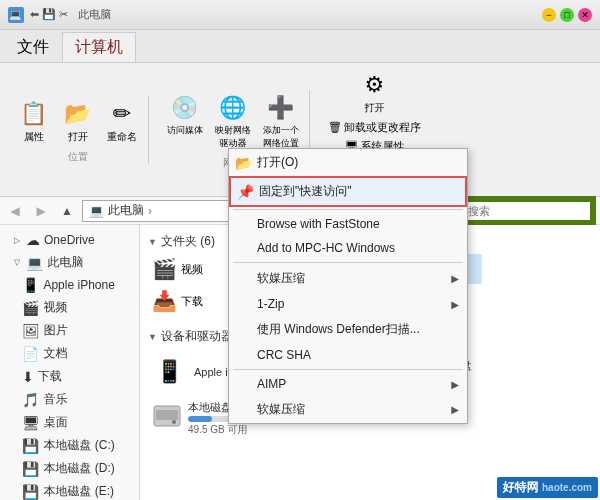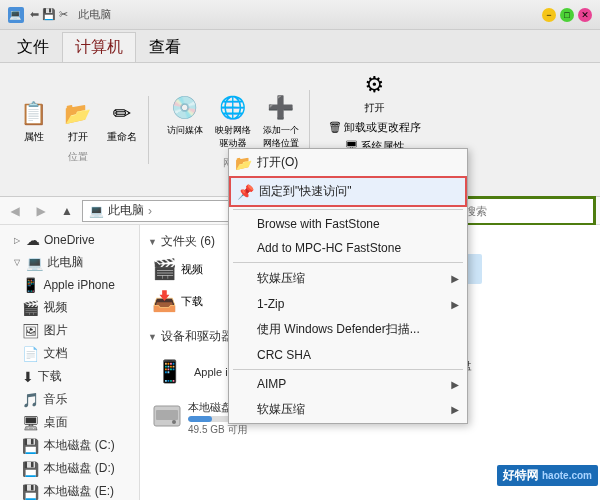--- a/index.html
+++ b/index.html
@@ -166,21 +166,21 @@
       padding: 0 6px;
       font-size: 12px;
       display: flex;
       align-items: center;
       gap: 4px;
     }
     .path-sep { color: #888; }
     .search-box {
       width: 140px;
       height: 30px;
-      border: 3px solid #4d7c0f;
+      border: 6px solid #4d7c0f;
       padding: 0 6px;
       font-size: 11px;
     }
 
     
     .sidebar {
       width: 140px;
       min-width: 140px;
       background: #f8f8f8;
       border-right: 1px solid #ddd;
@@ -306,21 +306,21 @@
     }
     .ctx-icon {
       position: absolute;
       left: 6px;
       font-size: 14px;
     }
 
     
     .watermark {
       position: absolute;
-      bottom: 14px;
+      bottom: 2px;
       right: 2px;
       background: #1a6bb5;
       color: #fff;
       padding: 2px 6px;
       font-size: 12px;
       font-weight: bold;
       border-radius: 2px;
     }
     .watermark-small {
       font-size: 10px;
@@ -340,21 +340,20 @@
     <button class="title-btn min">−</button>
     <button class="title-btn max">□</button>
     <button class="title-btn close">✕</button>
   </div>
 </div>
 
 <div class="ribbon">
   <div class="ribbon-tabs">
     <div class="ribbon-tab">文件</div>
     <div class="ribbon-tab active">计算机</div>
-    <div class="ribbon-tab">查看</div>
   </div>
   <div class="ribbon-content">
 
     <div class="ribbon-group">
       <div class="ribbon-btn-row">
         <div class="ribbon-btn-large">
           <div class="ribbon-icon-large">📋</div>
           <span>属性</span>
         </div>
         <div class="ribbon-btn-large">
@@ -585,21 +584,21 @@
   </div>
   <div class="ctx-item special-highlighted">
     <span class="ctx-icon">📌</span>
     <span>固定到"快速访问"</span>
   </div>
   <div class="ctx-separator"></div>
   <div class="ctx-item">
     <span>Browse with FastStone</span>
   </div>
   <div class="ctx-item">
-    <span>Add to MPC-HC FastStone</span>
+    <span>Add to MPC-HC Windows</span>
   </div>
   <div class="ctx-separator"></div>
   <div class="ctx-item">
     <span>软媒压缩</span>
     <span class="ctx-arrow">▶</span>
   </div>
   <div class="ctx-item">
     <span>1-Zip</span>
     <span class="ctx-arrow">▶</span>
   </div>

